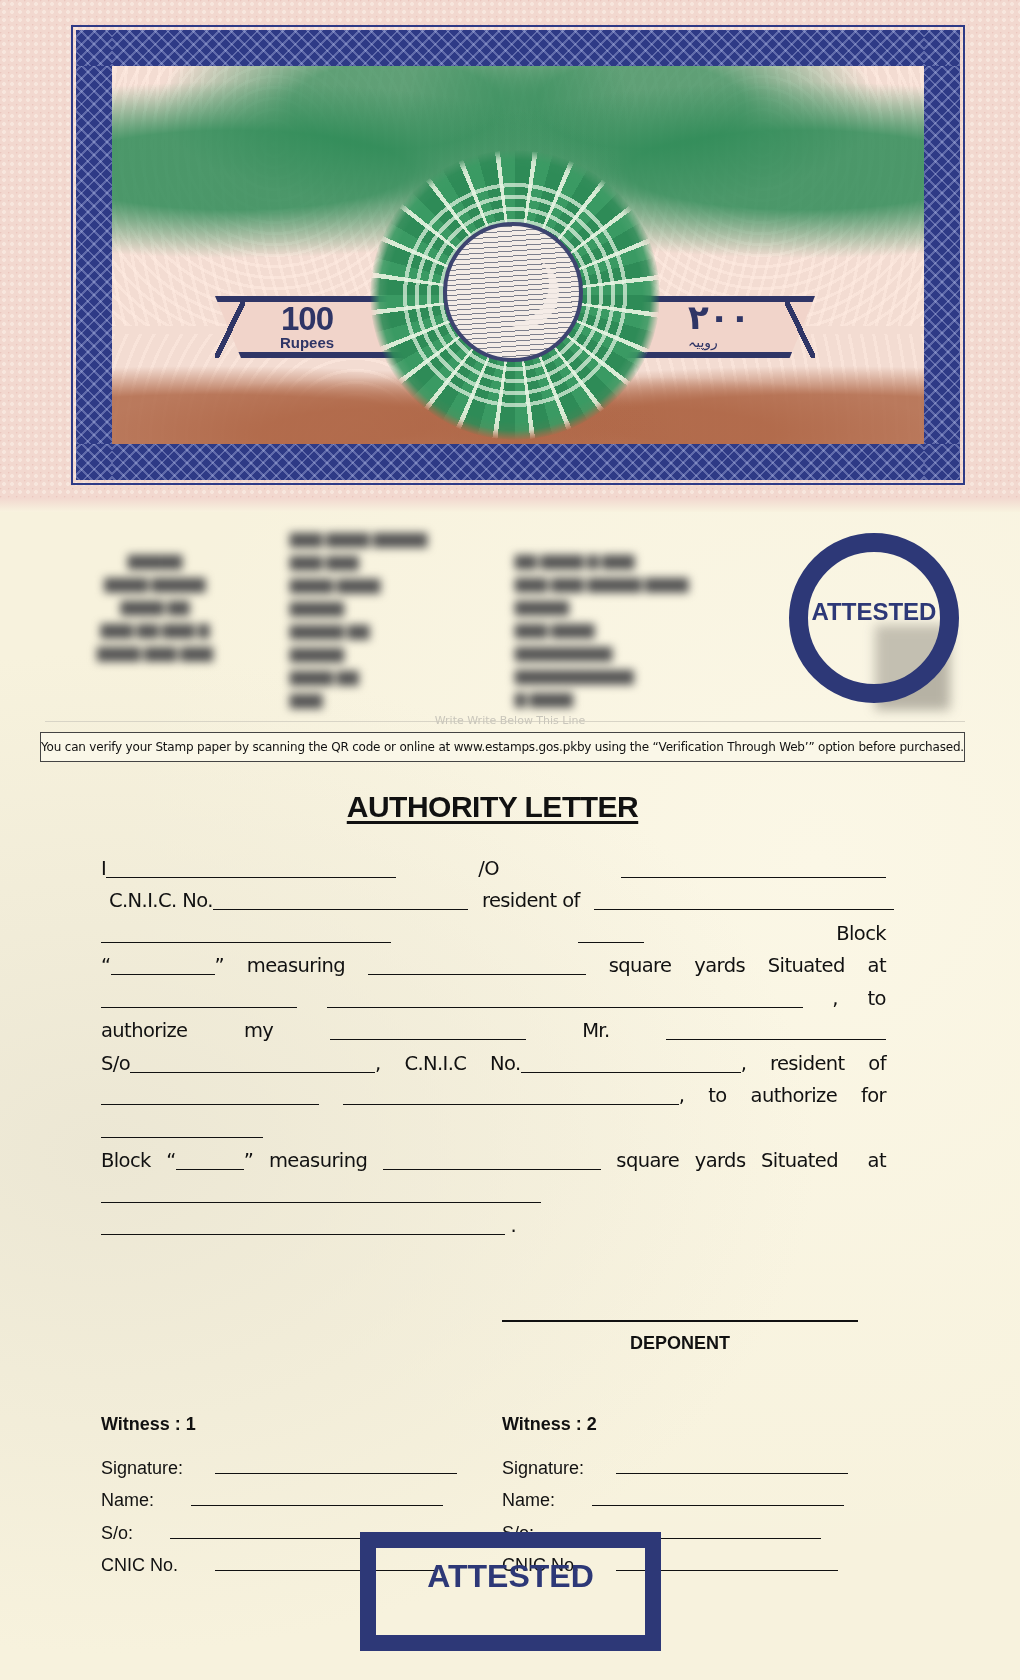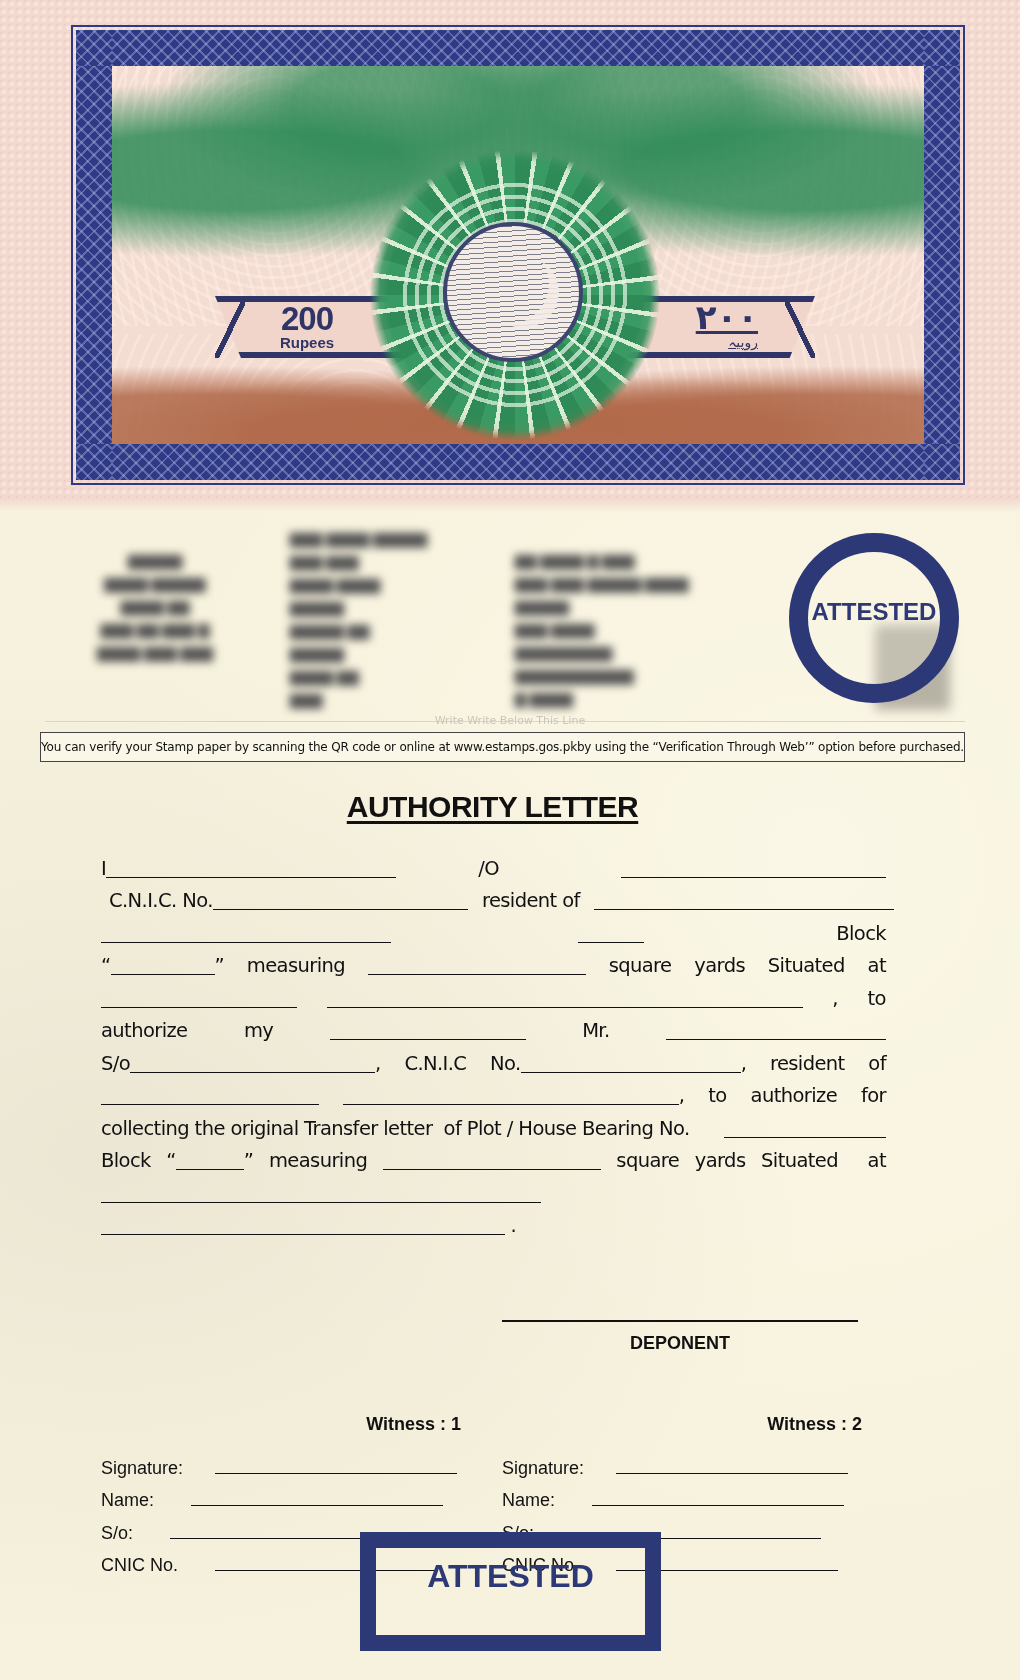--- a/index.html
+++ b/index.html
@@ -76,22 +76,22 @@
     position: absolute; left: 785px; top: 296px; width: 30px; height: 62px;
     background: linear-gradient(to bottom left, rgba(0,0,0,0) 47%, #2f3566 47% 57%, rgba(0,0,0,0) 57%);
   }
   .denom-en {
     position: absolute; left: 262px; top: 302px; width: 90px; text-align: center;
     color: #2f3566; line-height: 1;
   }
   .denom-en .num { font-size: 33px; font-weight: 700; display: block; letter-spacing: -1px; }
   .denom-en .word { font-size: 15px; font-weight: 700; display: block; margin-top: 0px; }
   .denom-ur {
-    position: absolute; left: 688px; top: 300px; width: 70px; text-align: right;
-    color: #2f3566; line-height: 1; direction: rtl; text-decoration: underline;
+    position: absolute; left: 688px; top: 300px; width: 70px; text-align: left;
+    color: #2f3566; line-height: 1; direction: rtl;
   }
   .denom-ur .num { font-size: 34px; font-weight: 700; display: block; font-family: "DejaVu Sans", sans-serif; }
   .denom-ur .word { font-size: 14px; display: block; margin-top: 1px; font-family: "DejaVu Sans", sans-serif; }
   .rosette {
     position: absolute; left: 370px; top: 150px; width: 290px; height: 290px; border-radius: 50%;
     background:
       repeating-conic-gradient(from 0deg, #2e8b57 0 7deg, #d9ecd6 7deg 9deg, #3a9a63 9deg 15deg),
       #2e8b57;
     -webkit-mask: radial-gradient(circle, #000 62%, rgba(0,0,0,0.9) 66%, rgba(0,0,0,0) 71%);
     mask: radial-gradient(circle, #000 62%, rgba(0,0,0,0.9) 66%, rgba(0,0,0,0) 71%);
@@ -161,21 +161,21 @@
   }
   .seg { white-space: pre; }
   
   .dep-line { position: absolute; left: 502px; top: 1320px; width: 356px; height: 2px; background: #111; }
   .dep-label {
     position: absolute; left: 502px; top: 1333px; width: 356px; text-align: center;
     font-size: 18px; font-weight: 700;
   }
   
   .witness { position: absolute; top: 1414px; width: 360px; }
-  .witness .wt { font-size: 18px; font-weight: 700; height: 32px; text-align: right; }
+  .witness .wt { font-size: 18px; font-weight: 700; height: 32px; }
   .wrow { display: flex; align-items: flex-end; height: 32.5px; font-size: 18px; gap: 32px; }
   .wrow .lbl { white-space: pre; }
   .wrow .ln { border-bottom: 1.5px solid #111; height: 18px; margin-bottom: 5px; }
   .attest-rect {
     position: absolute; left: 360px; top: 1532px; width: 301px; height: 119px; box-sizing: border-box;
     border: 16px solid #2d3877;
   }
   .attest-rect .txt {
     position: absolute; left: 0; right: 0; top: 10px; text-align: center;
     font-size: 32px; font-weight: 700; color: #2d3877;
@@ -192,21 +192,21 @@
     <div class="ornament-brown"></div>
   </div>
   <div class="denom-band left"></div>
   <div class="denom-band right"></div>
   <div class="band-edge-left"></div>
   <div class="band-edge-right"></div>
   <div class="rosette"></div>
   <div class="rosette-inner"></div>
   <div class="medallion"></div>
   <div class="denom-en">
-    <span class="num">200</span>
+    <span class="num">100</span>
     <span class="word">Rupees</span>
   </div>
   <div class="denom-ur">
     <span class="num">۲۰۰</span>
     <span class="word">روپیہ</span>
   </div>
 </div>
 <div class="stamp-edge"></div>
 
 <div class="blur-block" style="left:0;top:0;width:1020px;height:710px;">
@@ -322,21 +322,20 @@
   <span style="display:flex;align-items:flex-end;">
     <span class="blank" style="width:336px;"></span>
     <span class="seg">,</span>
   </span>
   <span class="seg">to</span>
   <span class="seg">authorize</span>
   <span class="seg">for</span>
 </div>
 
 <div class="body-line" style="top:1112px;">
-  <span class="seg">collecting the original Transfer letter  of Plot / House Bearing No.</span>
   <span class="blank" style="width:162px;"></span>
 </div>
 
 <div class="body-line" style="top:1144px;">
   <span class="seg">Block</span>
   <span style="display:flex;align-items:flex-end;">
     <span class="seg">“</span>
     <span class="blank" style="width:68px;"></span>
     <span class="seg">”</span>
   </span>

